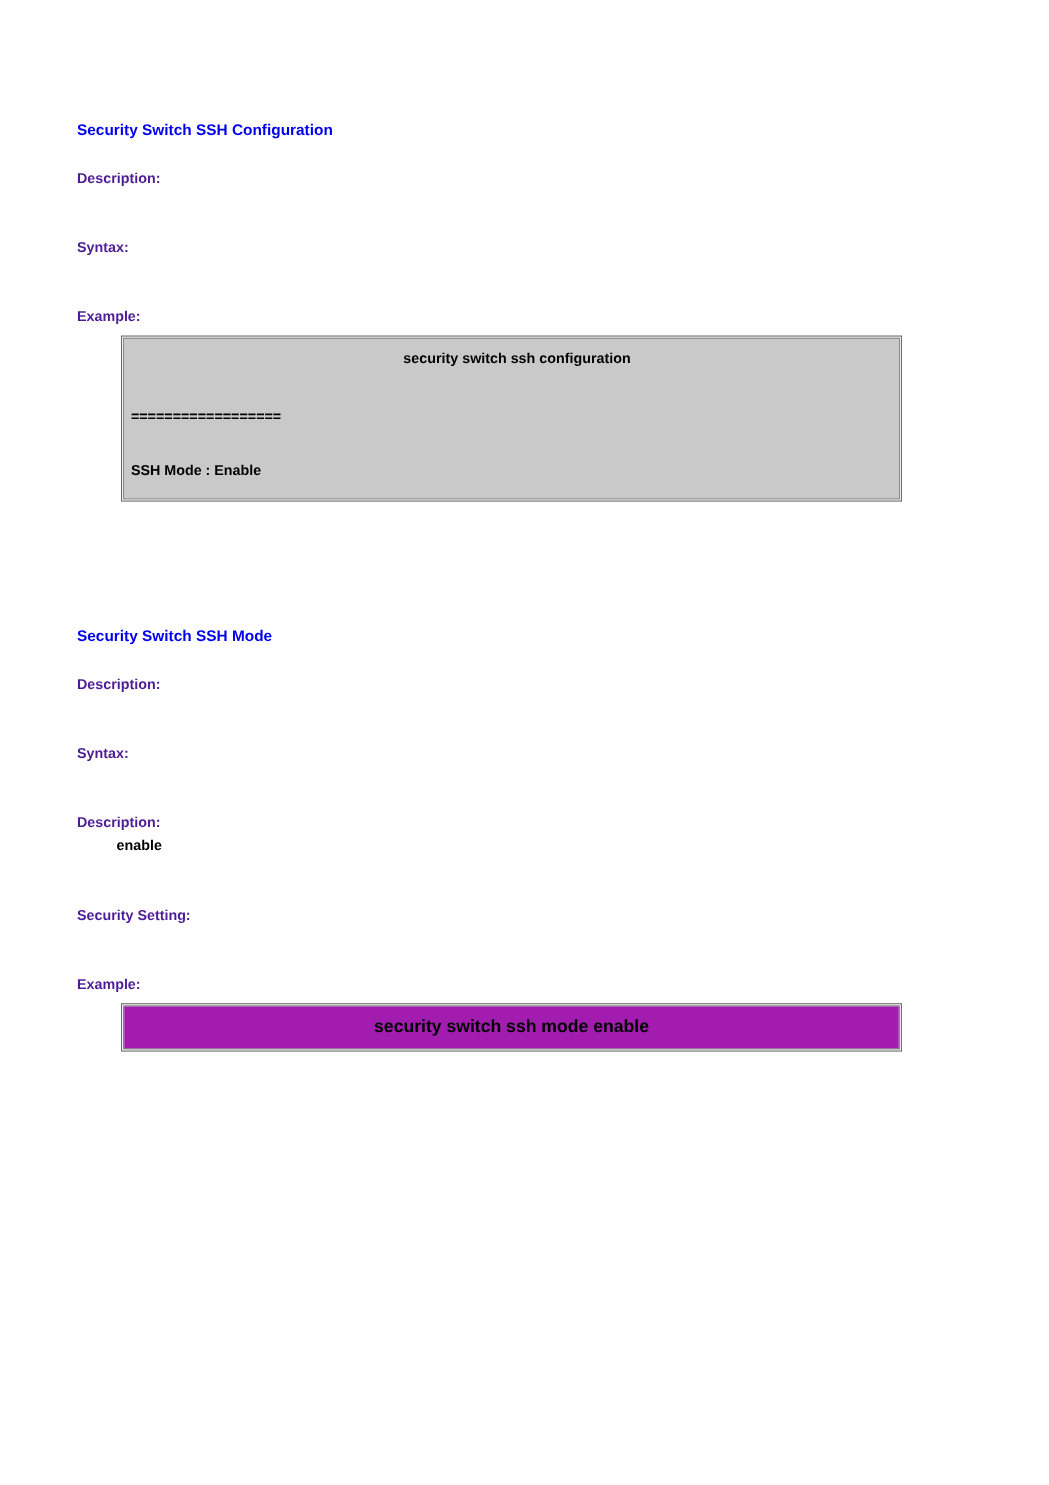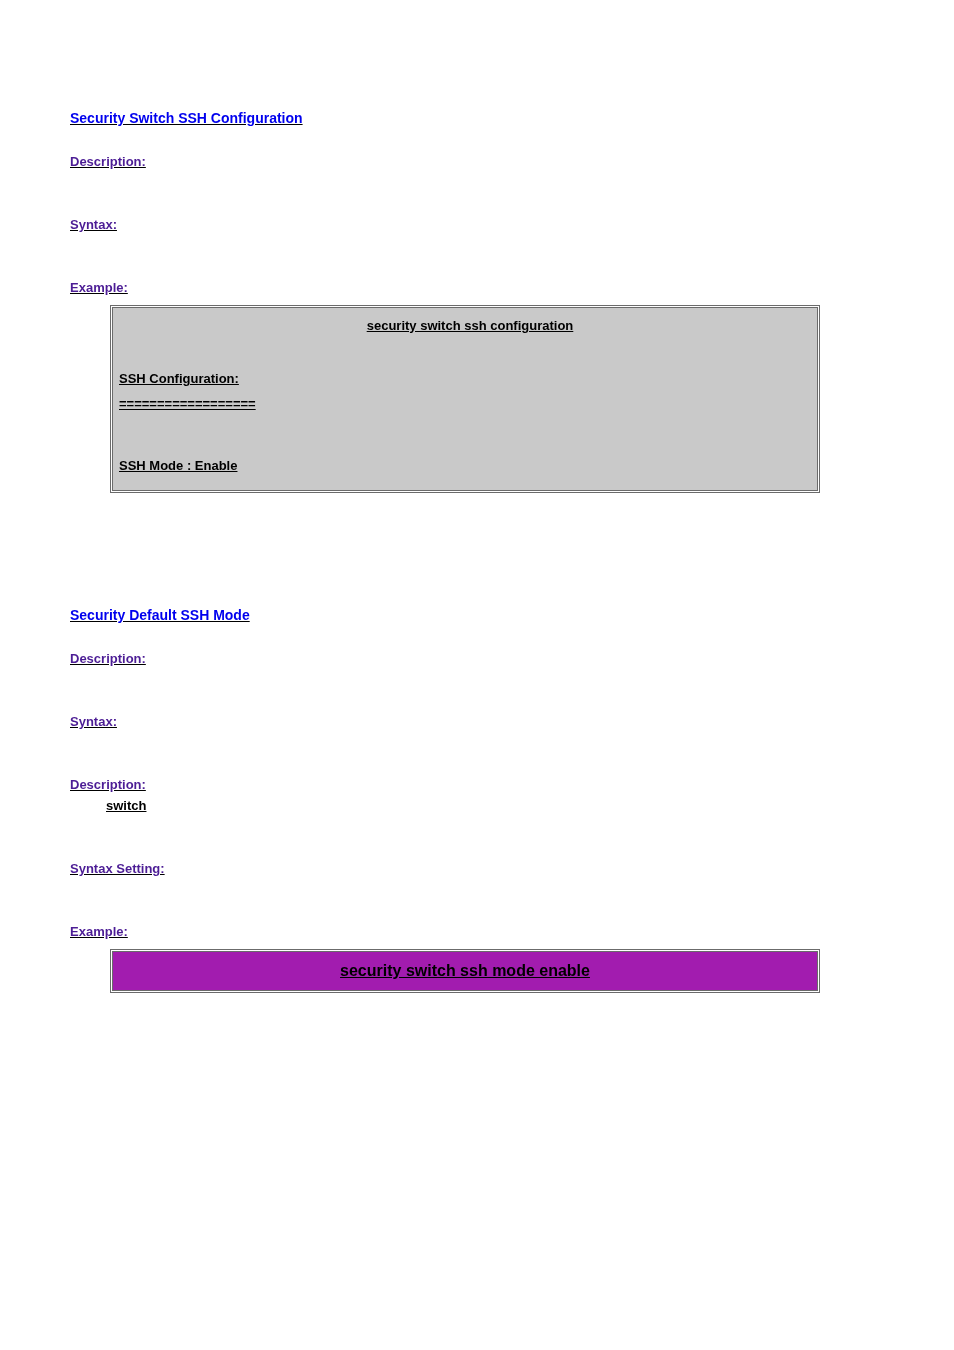--- a/index.html
+++ b/index.html
@@ -5,21 +5,20 @@
   body {
     margin: 0;
     padding: 0;
     font-family: Arial, Helvetica, sans-serif;
     background: #ffffff;
     width: 954px;
   }
   .page {
     padding: 110px 92px 60px 70px;
     box-sizing: border-box;
-    text-decoration: underline;
   }
   .section-heading {
     color: #0000ee;
     font-size: 14px;
     font-weight: bold;
     margin: 0 0 28px 0;
   }
   .label {
     color: #4c1d95;
     font-size: 13px;
@@ -87,48 +86,47 @@
 
     <div class="block">
       <p class="label">Syntax:</p>
     </div>
 
     <div class="block-small">
       <p class="label">Example:</p>
       <div class="codebox-wrap">
         <div class="codebox">
           <div class="cmd">security switch ssh configuration</div>
-          <div class="out-line">SSH Configuration:</div>
           <div class="out-line">==================</div>
-          <div class="out-line" style="margin-top:41px;">SSH Mode : Enable</div>
+          <div class="out-line" style="margin-top:28px;">SSH Mode : Enable</div>
         </div>
       </div>
     </div>
   </div>
 
   <div class="gap-after"></div>
 
   <div>
-    <h2 class="section-heading">Security Default SSH Mode</h2>
+    <h2 class="section-heading">Security Switch SSH Mode</h2>
 
     <div class="block">
       <p class="label">Description:</p>
     </div>
 
     <div class="block">
       <p class="label">Syntax:</p>
     </div>
 
     <div class="block">
       <p class="label">Description:</p>
-      <p class="param">switch</p>
+      <p class="param">enable</p>
     </div>
 
     <div class="block">
-      <p class="label">Syntax Setting:</p>
+      <p class="label">Security Setting:</p>
     </div>
 
     <div class="block-small">
       <p class="label">Example:</p>
       <div class="codebox-wrap">
         <div class="codebox-short">security switch ssh mode enable</div>
       </div>
     </div>
   </div>
 

